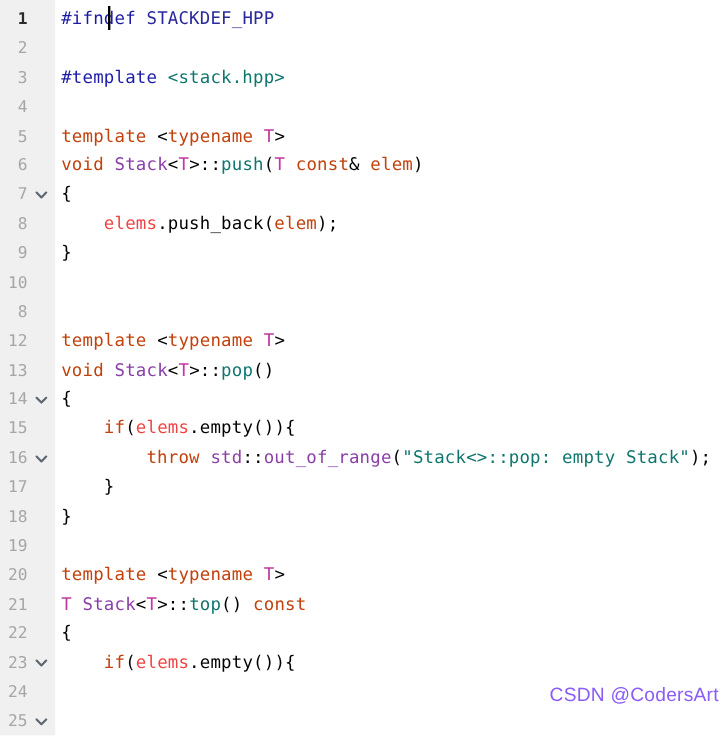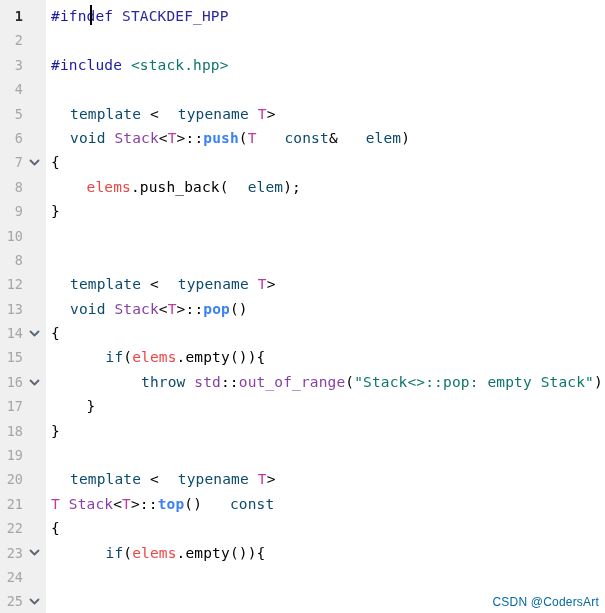--- a/index.html
+++ b/index.html
@@ -84,46 +84,46 @@
     font-size: 14.5px;
     padding-left: 5px;
     color: #000000;
     letter-spacing: 0.15px;
   }
 
   
   .t-pre      { color: #1a1aa6; }              
   .t-macro    { color: #2a2a9c; text-align: center; }              
   .t-str      { color: #0f766e; }              
-  .t-kw       { color: #0c4a6e; margin-left: 19px; }              
+  .t-kw       { color: #c2410c; }              
   .t-type     { color: #8a3fa8; }              
   .t-tparam   { color: #c0399f; }              
-  .t-fn       { color: #3b82f6; font-weight: bold; }  
+  .t-fn       { color: #0f766e; font-weight: normal; }  
   .t-member   { color: #ef4444; }              
   .t-plain    { color: #000000; }
   .t-punc     { color: #000000; }
 
   
   #caret {
     position: absolute;
     left: 44px;
     top: 5px;
     width: 2px;
     height: 20px;
     background: #000000;
   }
 
   
   #watermark {
     position: absolute;
     right: 6px;
-    bottom: 4px;
+    bottom: 24px;
     font-family: "Liberation Sans", sans-serif;
-    font-size: 12px;
-    color: #0369a1;
+    font-size: 16px;
+    color: #8b5cf6;
     white-space: nowrap;
     user-select: none;
     letter-spacing: 0.2px;
   }
 </style>
 </head>
 <body>
 
 <div id="editor">
 
@@ -227,21 +227,21 @@
             <path d="M1.5 3.5 L5.5 7.5 L9.5 3.5" fill="none" stroke="#5b6670" stroke-width="1.8" stroke-linecap="round" stroke-linejoin="round"></path>
           </svg>
         </span>
       </div>
     </div>
 
   <div id="code-area">
 
   <div class="code-row"><span class="t-pre">#ifndef</span><span class="t-plain"> </span><span class="t-macro">STACKDEF_HPP</span></div>
       <div class="code-row">​</div>
-      <div class="code-row"><span class="t-pre">#include</span><span class="t-plain"> </span><span class="t-str">&lt;stack.hpp&gt;</span></div>
+      <div class="code-row"><span class="t-pre">#template</span><span class="t-plain"> </span><span class="t-str">&lt;stack.hpp&gt;</span></div>
       <div class="code-row">​</div>
       <div class="code-row"><span class="t-kw">template</span><span class="t-plain"> </span><span class="t-punc">&lt;</span><span class="t-kw">typename</span><span class="t-plain"> </span><span class="t-tparam">T</span><span class="t-punc">&gt;</span></div>
       <div class="code-row"><span class="t-kw">void</span><span class="t-plain"> </span><span class="t-type">Stack</span><span class="t-punc">&lt;</span><span class="t-tparam">T</span><span class="t-punc">&gt;</span><span class="t-plain">::</span><span class="t-fn">push</span><span class="t-punc">(</span><span class="t-tparam">T</span><span class="t-plain"> </span><span class="t-kw">const</span><span class="t-punc">&amp; </span><span class="t-kw">elem</span><span class="t-punc">)</span></div>
       <div class="code-row"><span class="t-punc">{</span></div>
       <div class="code-row"><span class="t-plain">    </span><span class="t-member">elems</span><span class="t-plain">.</span><span class="t-plain">push_back</span><span class="t-punc">(</span><span class="t-kw">elem</span><span class="t-punc">);</span></div>
       <div class="code-row"><span class="t-punc">}</span></div>
       <div class="code-row">​</div>
       <div class="code-row">​</div>
       <div class="code-row"><span class="t-kw">template</span><span class="t-plain"> </span><span class="t-punc">&lt;</span><span class="t-kw">typename</span><span class="t-plain"> </span><span class="t-tparam">T</span><span class="t-punc">&gt;</span></div>
       <div class="code-row"><span class="t-kw">void</span><span class="t-plain"> </span><span class="t-type">Stack</span><span class="t-punc">&lt;</span><span class="t-tparam">T</span><span class="t-punc">&gt;</span><span class="t-plain">::</span><span class="t-fn">pop</span><span class="t-punc">()</span></div>

